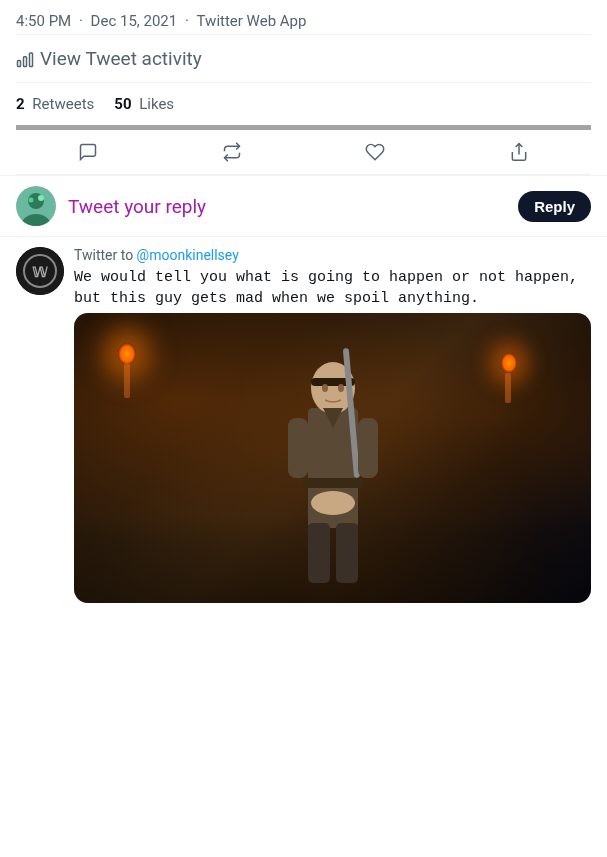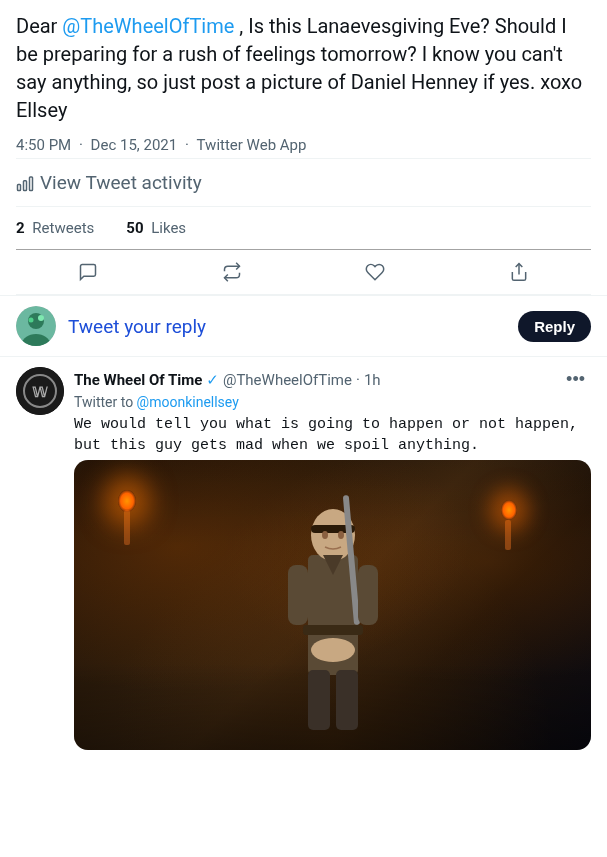--- a/index.html
+++ b/index.html
@@ -49,22 +49,22 @@
 
     .activity-icon {
       margin-right: 6px;
       display: flex;
       align-items: center;
     }
 
     .tweet-stats {
       display: flex;
       padding: 12px 0;
-      border-bottom: 1px solid #a3a3a3;
-      gap: 32px;
+      border-bottom: 5px solid #a3a3a3;
+      gap: 20px;
     }
 
     .stat-item {
       font-size: 15px;
     }
 
     .stat-count {
       font-weight: 700;
     }
 
@@ -108,21 +108,21 @@
       border-radius: 50%;
       margin-right: 12px;
       flex-shrink: 0;
       overflow: hidden;
       background: #ccc;
     }
 
     .reply-input-area {
       flex: 1;
       font-size: 19px;
-      color: #1d4ed8;
+      color: #a21caf;
       cursor: text;
     }
 
     .reply-btn {
       background: #0f172a;
       color: #fff;
       border: none;
       border-radius: 20px;
       padding: 7px 16px;
       font-size: 15px;
@@ -239,23 +239,20 @@
       align-items: center;
       justify-content: center;
       overflow: hidden;
     }
   </style>
 </head>
 <body>
 
 <div class="main-tweet-container">
 
-  <div class="tweet-text">
-    <span>Dear </span><span class="mention">@TheWheelOfTime</span><span> , Is this Lanaevesgiving Eve? Should I be preparing for a rush of feelings tomorrow? I know you can't say anything, so just post a picture of Daniel Henney if yes. xoxo Ellsey</span>
-  </div>
 
   <div class="tweet-meta">
     <span>4:50 PM</span>
     <span> · </span>
     <span>Dec 15, 2021</span>
     <span> · </span>
     <span>Twitter Web App</span>
   </div>
 
   <div class="tweet-activity">
@@ -328,30 +325,20 @@
 <div class="reply-tweet">
   <div class="reply-tweet-avatar">
     <svg viewBox="0 0 48 48" width="48" height="48">
       <circle cx="24" cy="24" r="24" fill="#1a1a1a"></circle>
 
       <circle cx="24" cy="24" r="16" fill="none" stroke="#888" stroke-width="2"></circle>
       <text x="24" y="30" text-anchor="middle" font-size="14" fill="#aaa" font-weight="bold">𝕎</text>
     </svg>
   </div>
   <div class="reply-tweet-content">
-    <div class="reply-tweet-header">
-      <div class="reply-tweet-user">
-        <span class="reply-tweet-name">The Wheel Of Time</span>
-        <span class="verified-icon">✓</span>
-        <span class="reply-tweet-handle">@TheWheelOfTime</span>
-        <span class="reply-tweet-time">·</span>
-        <span class="reply-tweet-time">1h</span>
-      </div>
-      <button class="more-btn">•••</button>
-    </div>
     <div class="replying-to">
       <span>Twitter to</span>
       <span class="mention"> </span><span style="color:#1d9bf0;">@moonkinellsey</span>
     </div>
     <div class="reply-tweet-text">We would tell you what is going to happen or not happen, but this guy gets mad when we spoil anything.</div>
 
     <div class="tweet-image">
       <div class="movie-image">
 
         <div style="position:absolute;inset:0;background:radial-gradient(ellipse at 20% 30%, rgba(180,80,0,0.3) 0%, transparent 50%), radial-gradient(ellipse at 80% 35%, rgba(150,70,0,0.25) 0%, transparent 45%), radial-gradient(ellipse at 50% 100%, rgba(60,35,10,0.8) 0%, transparent 60%);"></div>

